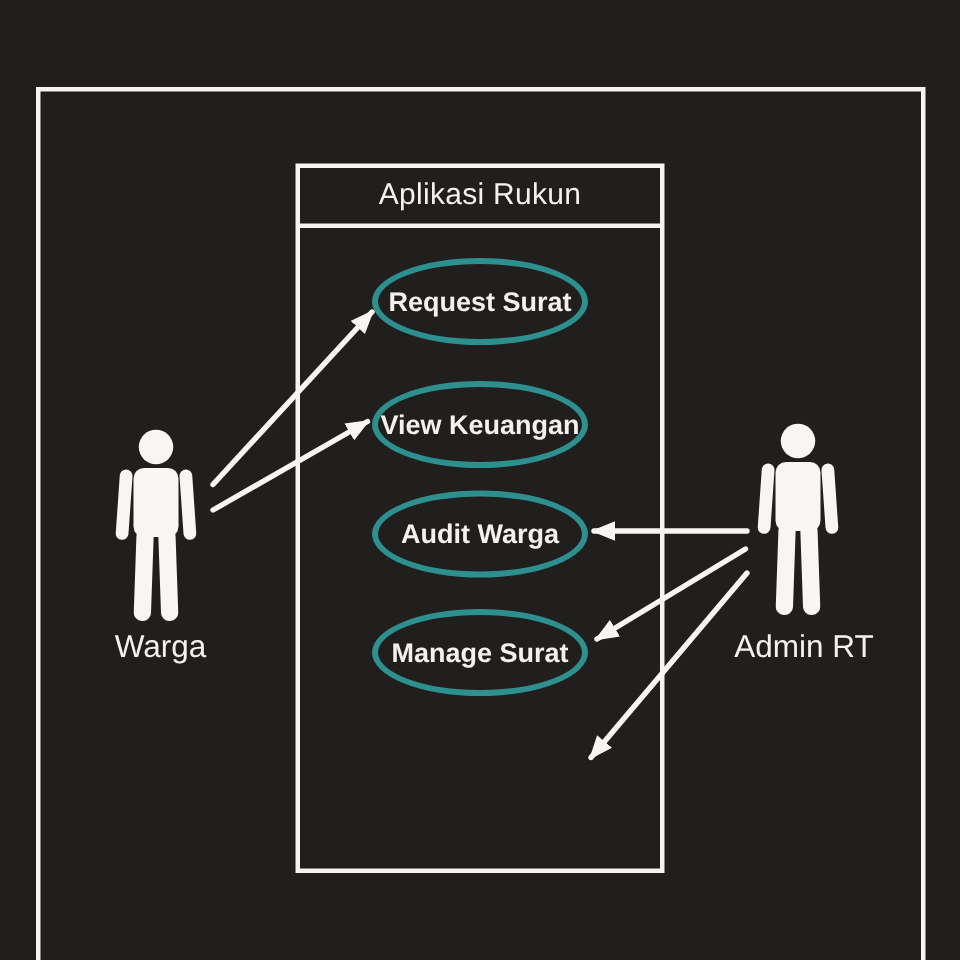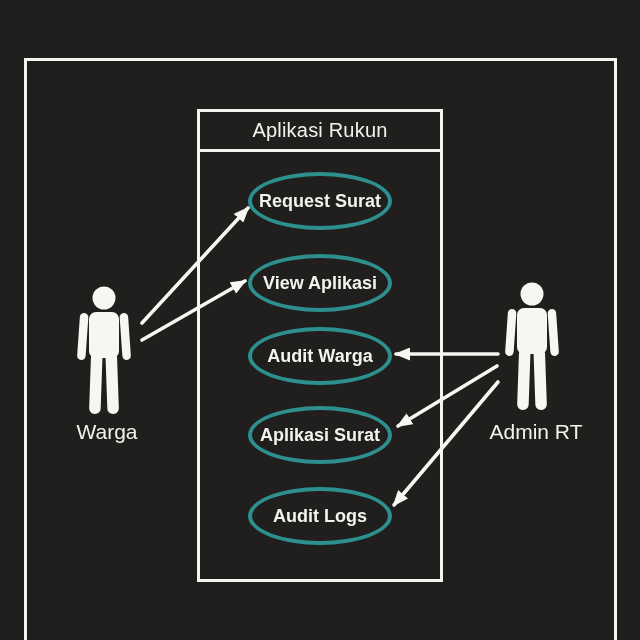--- a/index.html
+++ b/index.html
@@ -115,30 +115,27 @@
   <div class="system-box">
     <div class="system-header">
       <span>Aplikasi Rukun</span>
     </div>
   </div>
 
   <div class="usecase uc1">
     <span>Request Surat</span>
   </div>
   <div class="usecase uc2">
-    <span>View Aplikasi</span>
+    <span>View Keuangan</span>
   </div>
   <div class="usecase uc3">
     <span>Audit Warga</span>
   </div>
   <div class="usecase uc4">
-    <span>Aplikasi Surat</span>
-  </div>
-  <div class="usecase uc5">
-    <span>Audit Logs</span>
+    <span>Manage Surat</span>
   </div>
 
   <div class="actor" style="left:76px; top:251px;">
     <svg width="56" height="130" viewBox="0 0 56 130" aria-hidden="true">
       <g fill="#f7f6f3">
         <circle cx="28" cy="12" r="11.5"></circle>
         <rect x="13" y="26" width="30" height="46" rx="7"></rect>
         <rect x="4" y="27" width="8.5" height="47" rx="4.2" transform="rotate(4 8.2 29)"></rect>
         <rect x="43.5" y="27" width="8.5" height="47" rx="4.2" transform="rotate(-4 47.8 29)"></rect>
         <rect x="15" y="66" width="11.5" height="62" rx="5.5" transform="rotate(2 20 70)"></rect>

